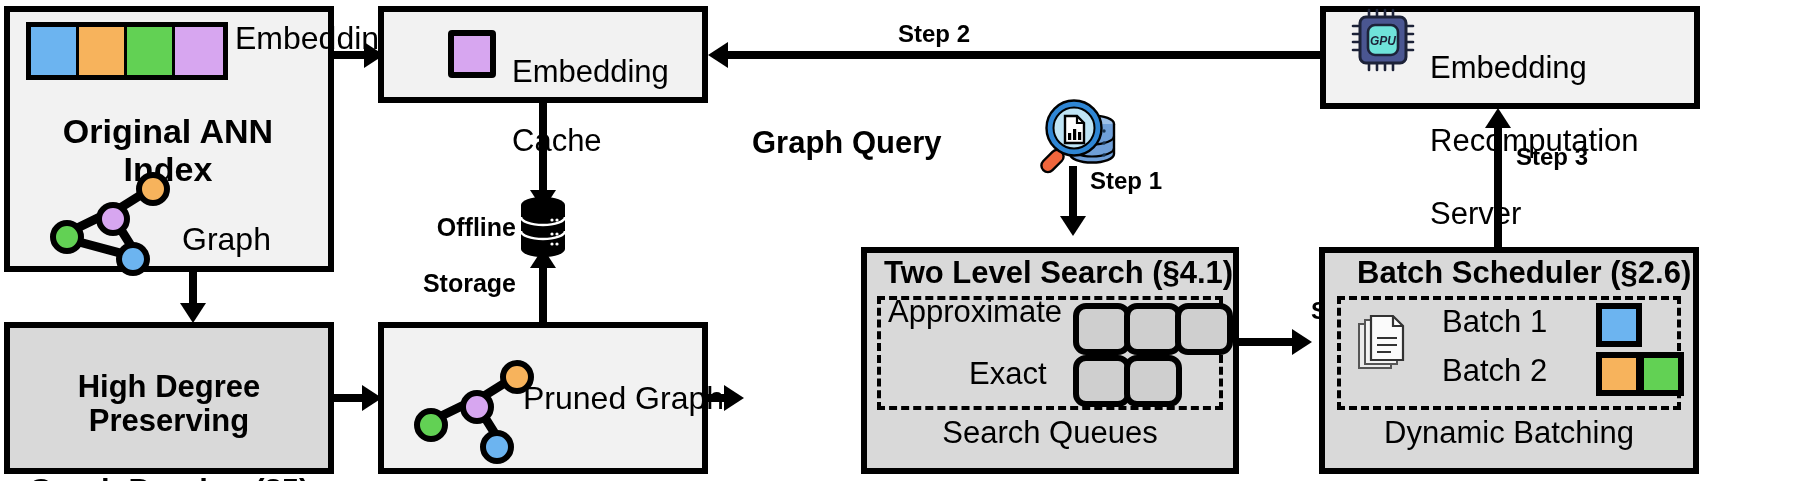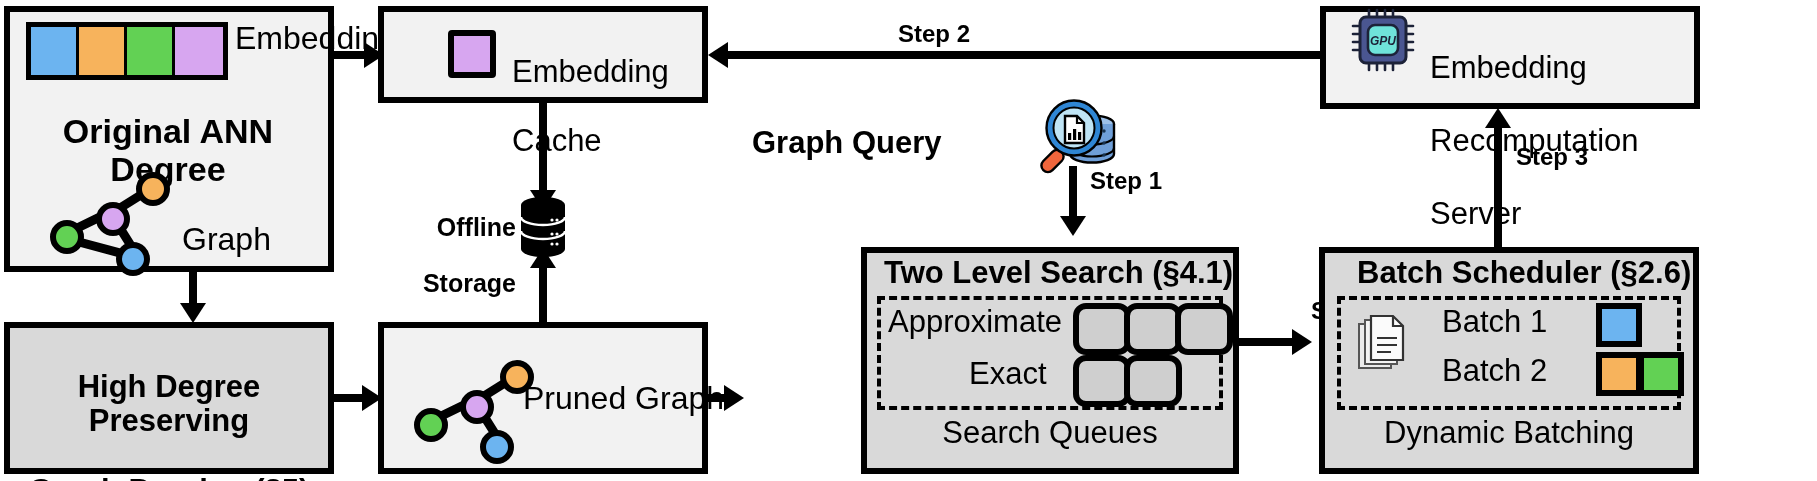--- a/index.html
+++ b/index.html
@@ -150,21 +150,21 @@
 
   <div class="emb-strip" style="left:26px; top:22px;">
     <div class="emb-cell" style="background:#6cb4f0;"></div>
     <div class="emb-cell" style="background:#f7b35c;"></div>
     <div class="emb-cell" style="background:#62d154;"></div>
     <div class="emb-cell" style="background:#d7a6f0;"></div>
   </div>
 
   <div class="lbl" style="left:235px; top:21px; font-size:32px;">Embedding</div>
 
-  <div class="lbl bold" style="left:18px; top:112px; font-size:34px; width:300px; text-align:center;">Original ANN Degree</div>
+  <div class="lbl bold" style="left:18px; top:112px; font-size:34px; width:300px; text-align:center;">Original ANN Index</div>
 
   <div class="graphw" style="left:40px; top:168px; width:120px; height:92px;">
     <div class="gedge" style="left:22px; top:63px; width:56px; transform:rotate(-26deg);"></div>
     <div class="gedge" style="left:68px; top:43px; width:42px; transform:rotate(-32deg);"></div>
     <div class="gedge" style="left:74px; top:46px; width:38px; transform:rotate(58deg);"></div>
     <div class="gedge" style="left:26px; top:66px; width:72px; transform:rotate(15deg);"></div>
     <div class="gnode" style="left:96px; top:4px; width:34px; height:34px; background:#f7b35c;"></div>
     <div class="gnode" style="left:56px; top:34px; width:34px; height:34px; background:#d7a6f0;"></div>
     <div class="gnode" style="left:10px; top:52px; width:34px; height:34px; background:#62d154;"></div>
     <div class="gnode" style="left:76px; top:74px; width:34px; height:34px; background:#6cb4f0;"></div>
@@ -271,21 +271,21 @@
   <div class="line" style="left:1069px; top:166px; width:8px; height:54px;"></div>
   <div class="arrow-head ah-down" style="left:1060px; top:216px;"></div>
   <div class="step-lbl" style="left:1090px; top:167px;">Step 1</div>
 
   <div class="box shaded" style="left:861px; top:247px; width:378px; height:227px;">
   </div>
   <div class="lbl bold" style="left:884px; top:256px; font-size:31px;">Two Level Search (§4.1)</div>
 
   <div class="dashed" style="left:877px; top:296px; width:346px; height:114px;"></div>
 
-  <div class="lbl" style="left:888px; top:305px; font-size:31px;">Approximate</div>
+  <div class="lbl" style="left:888px; top:295px; font-size:31px;">Approximate</div>
   <div class="slot" style="left:1073px; top:303px;"></div>
   <div class="slot" style="left:1124px; top:303px;"></div>
   <div class="slot" style="left:1175px; top:303px;"></div>
 
   <div class="lbl" style="left:969px; top:357px; font-size:31px;">Exact</div>
   <div class="slot" style="left:1073px; top:355px;"></div>
   <div class="slot" style="left:1124px; top:355px;"></div>
 
   <div class="lbl center" style="left:877px; top:416px; width:346px; font-size:31px;">Search Queues</div>
 

